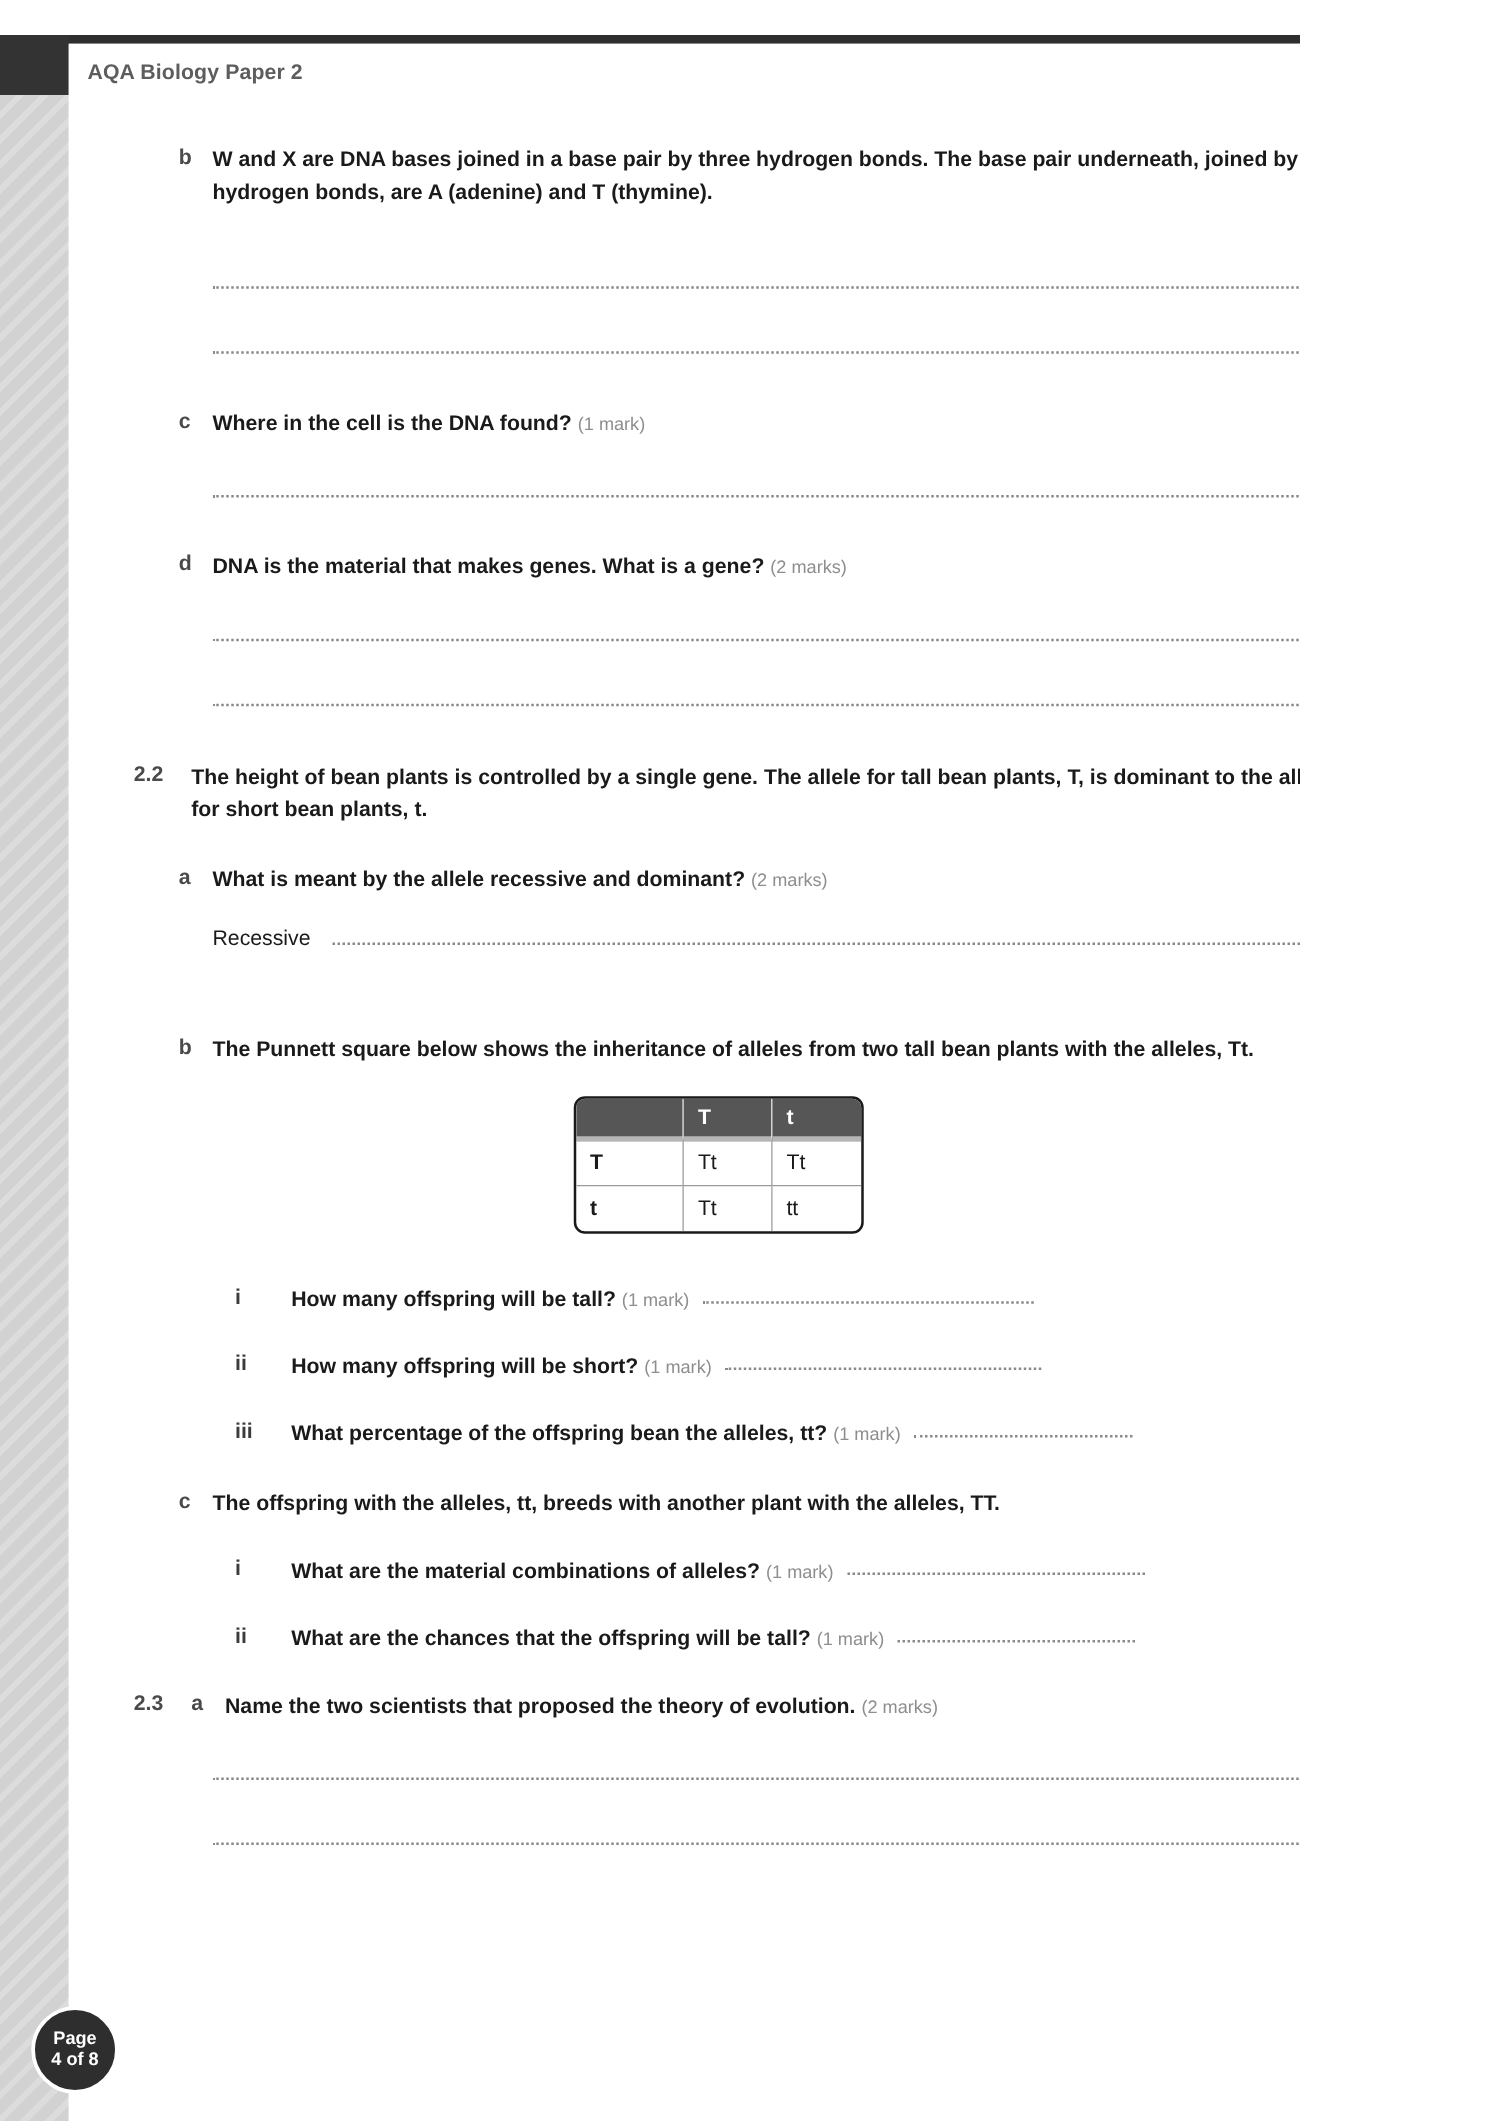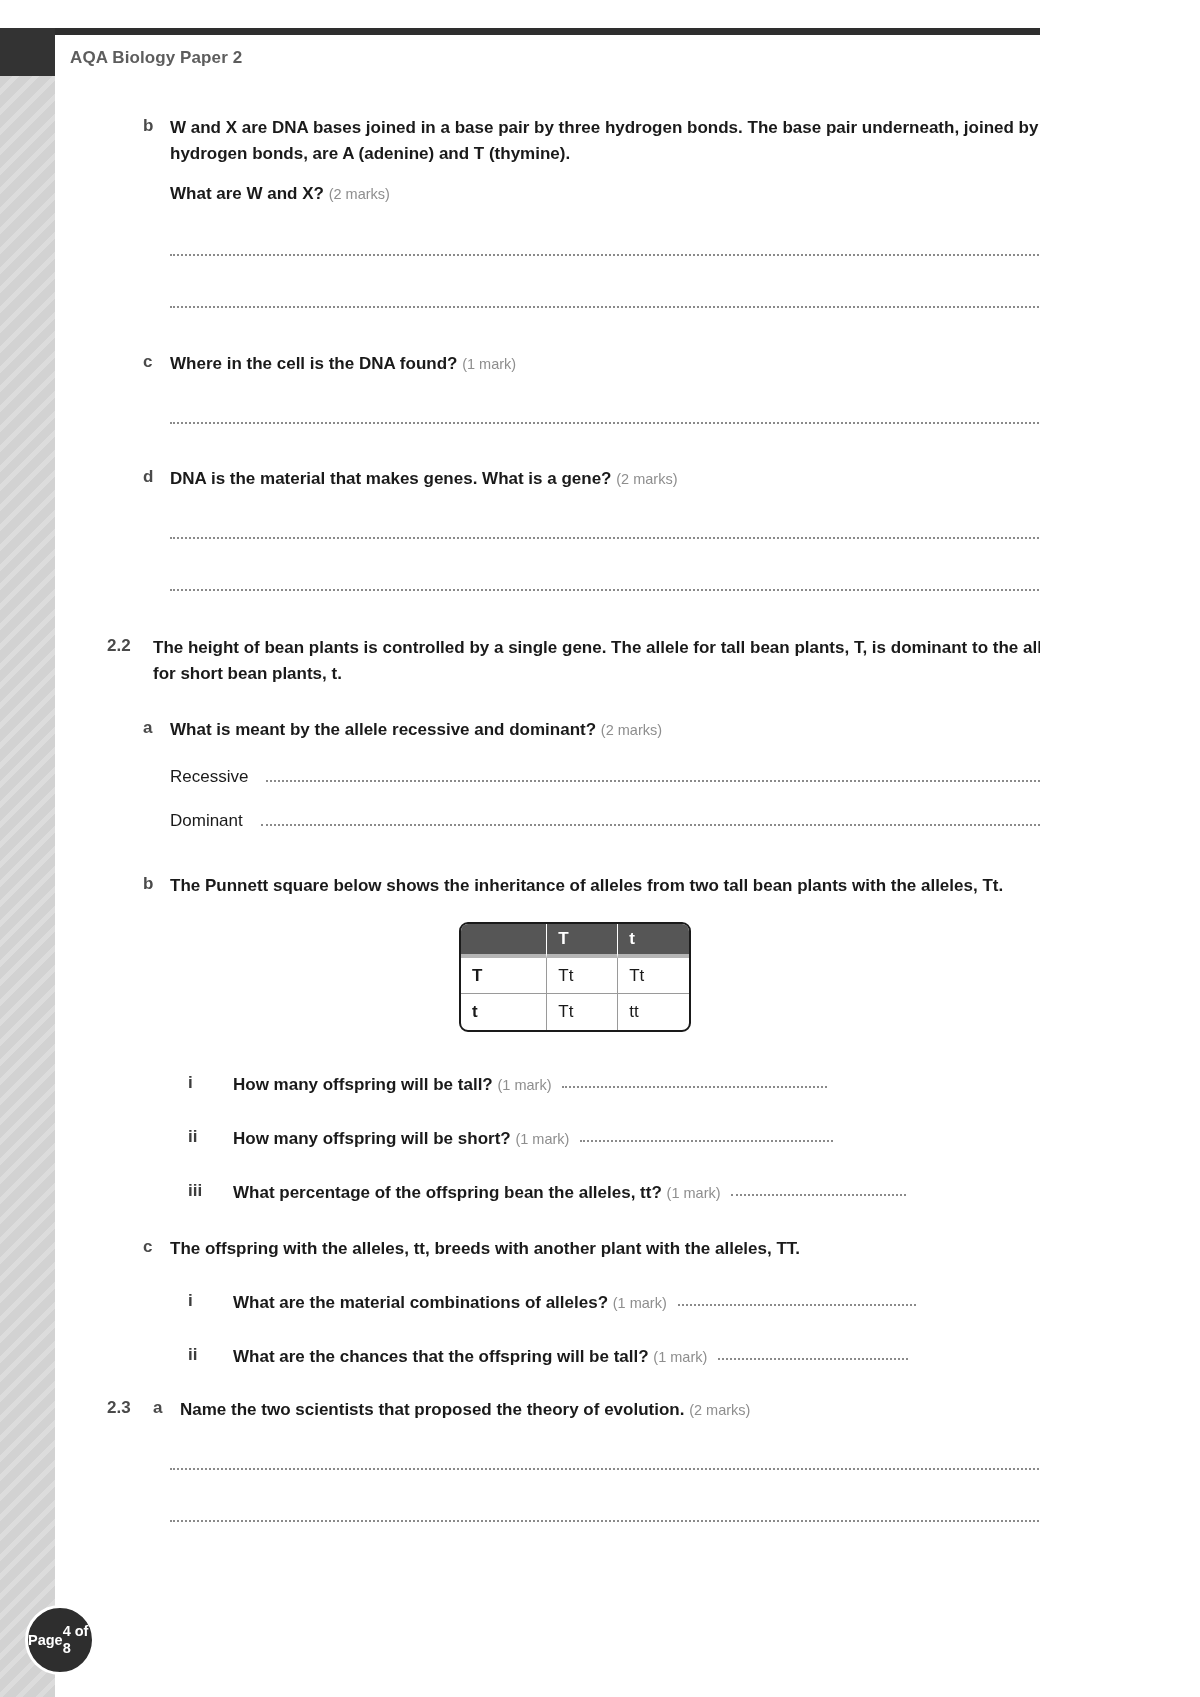--- a/index.html
+++ b/index.html
@@ -223,20 +223,21 @@
     position: absolute;
     left: 25px;
     bottom: 22px;
     width: 70px;
     height: 70px;
     border-radius: 50%;
     background: #2e2e2e;
     border: 3px solid #ffffff;
     color: #ffffff;
     display: flex;
+    flex-direction: column;
     align-items: center;
     justify-content: center;
     font-size: 14.5px;
     font-weight: bold;
     line-height: 1.15;
   }
 
   .gap-sm { height: 14px; }
 </style>
 </head>
@@ -256,27 +257,20 @@
     <div class="qrow ind-b">
       <div class="q-letter">b</div>
       <div class="q-body">
         <span>W and X are DNA bases joined in a base pair by three hydrogen bonds. The base pair</span>
         <span>underneath, joined by two hydrogen bonds, are A (adenine) and T (thymine).</span>
       </div>
     </div>
 
     <div class="gap-sm"></div>
 
-    <div class="qrow ind-b">
-      <div class="q-letter"></div>
-      <div class="q-body">
-        <span>What are W and X?</span>
-        <span class="marks">(2 marks)</span>
-      </div>
-    </div>
 
     <div style="height:48px"></div>
     <div class="ans-line"></div>
     <div style="height:50px"></div>
     <div class="ans-line"></div>
 
     <div style="height:43px"></div>
     <div class="qrow ind-b">
       <div class="q-letter">c</div>
       <div class="q-body">
@@ -317,24 +311,20 @@
         <span class="marks">(2 marks)</span>
       </div>
     </div>
 
     <div style="height:24px"></div>
     <div class="labelled-line">
       <span class="lbl">Recessive</span>
       <span class="rule"></span>
     </div>
     <div style="height:24px"></div>
-    <div class="labelled-line">
-      <span class="lbl">Dominant</span>
-      <span class="rule"></span>
-    </div>
 
     <div style="height:42px"></div>
     <div class="qrow ind-b">
       <div class="q-letter">b</div>
       <div class="q-body">
         <span>The Punnett square below shows the inheritance of alleles from two tall bean plants</span>
         <span>with the alleles, Tt.</span>
       </div>
     </div>
 

